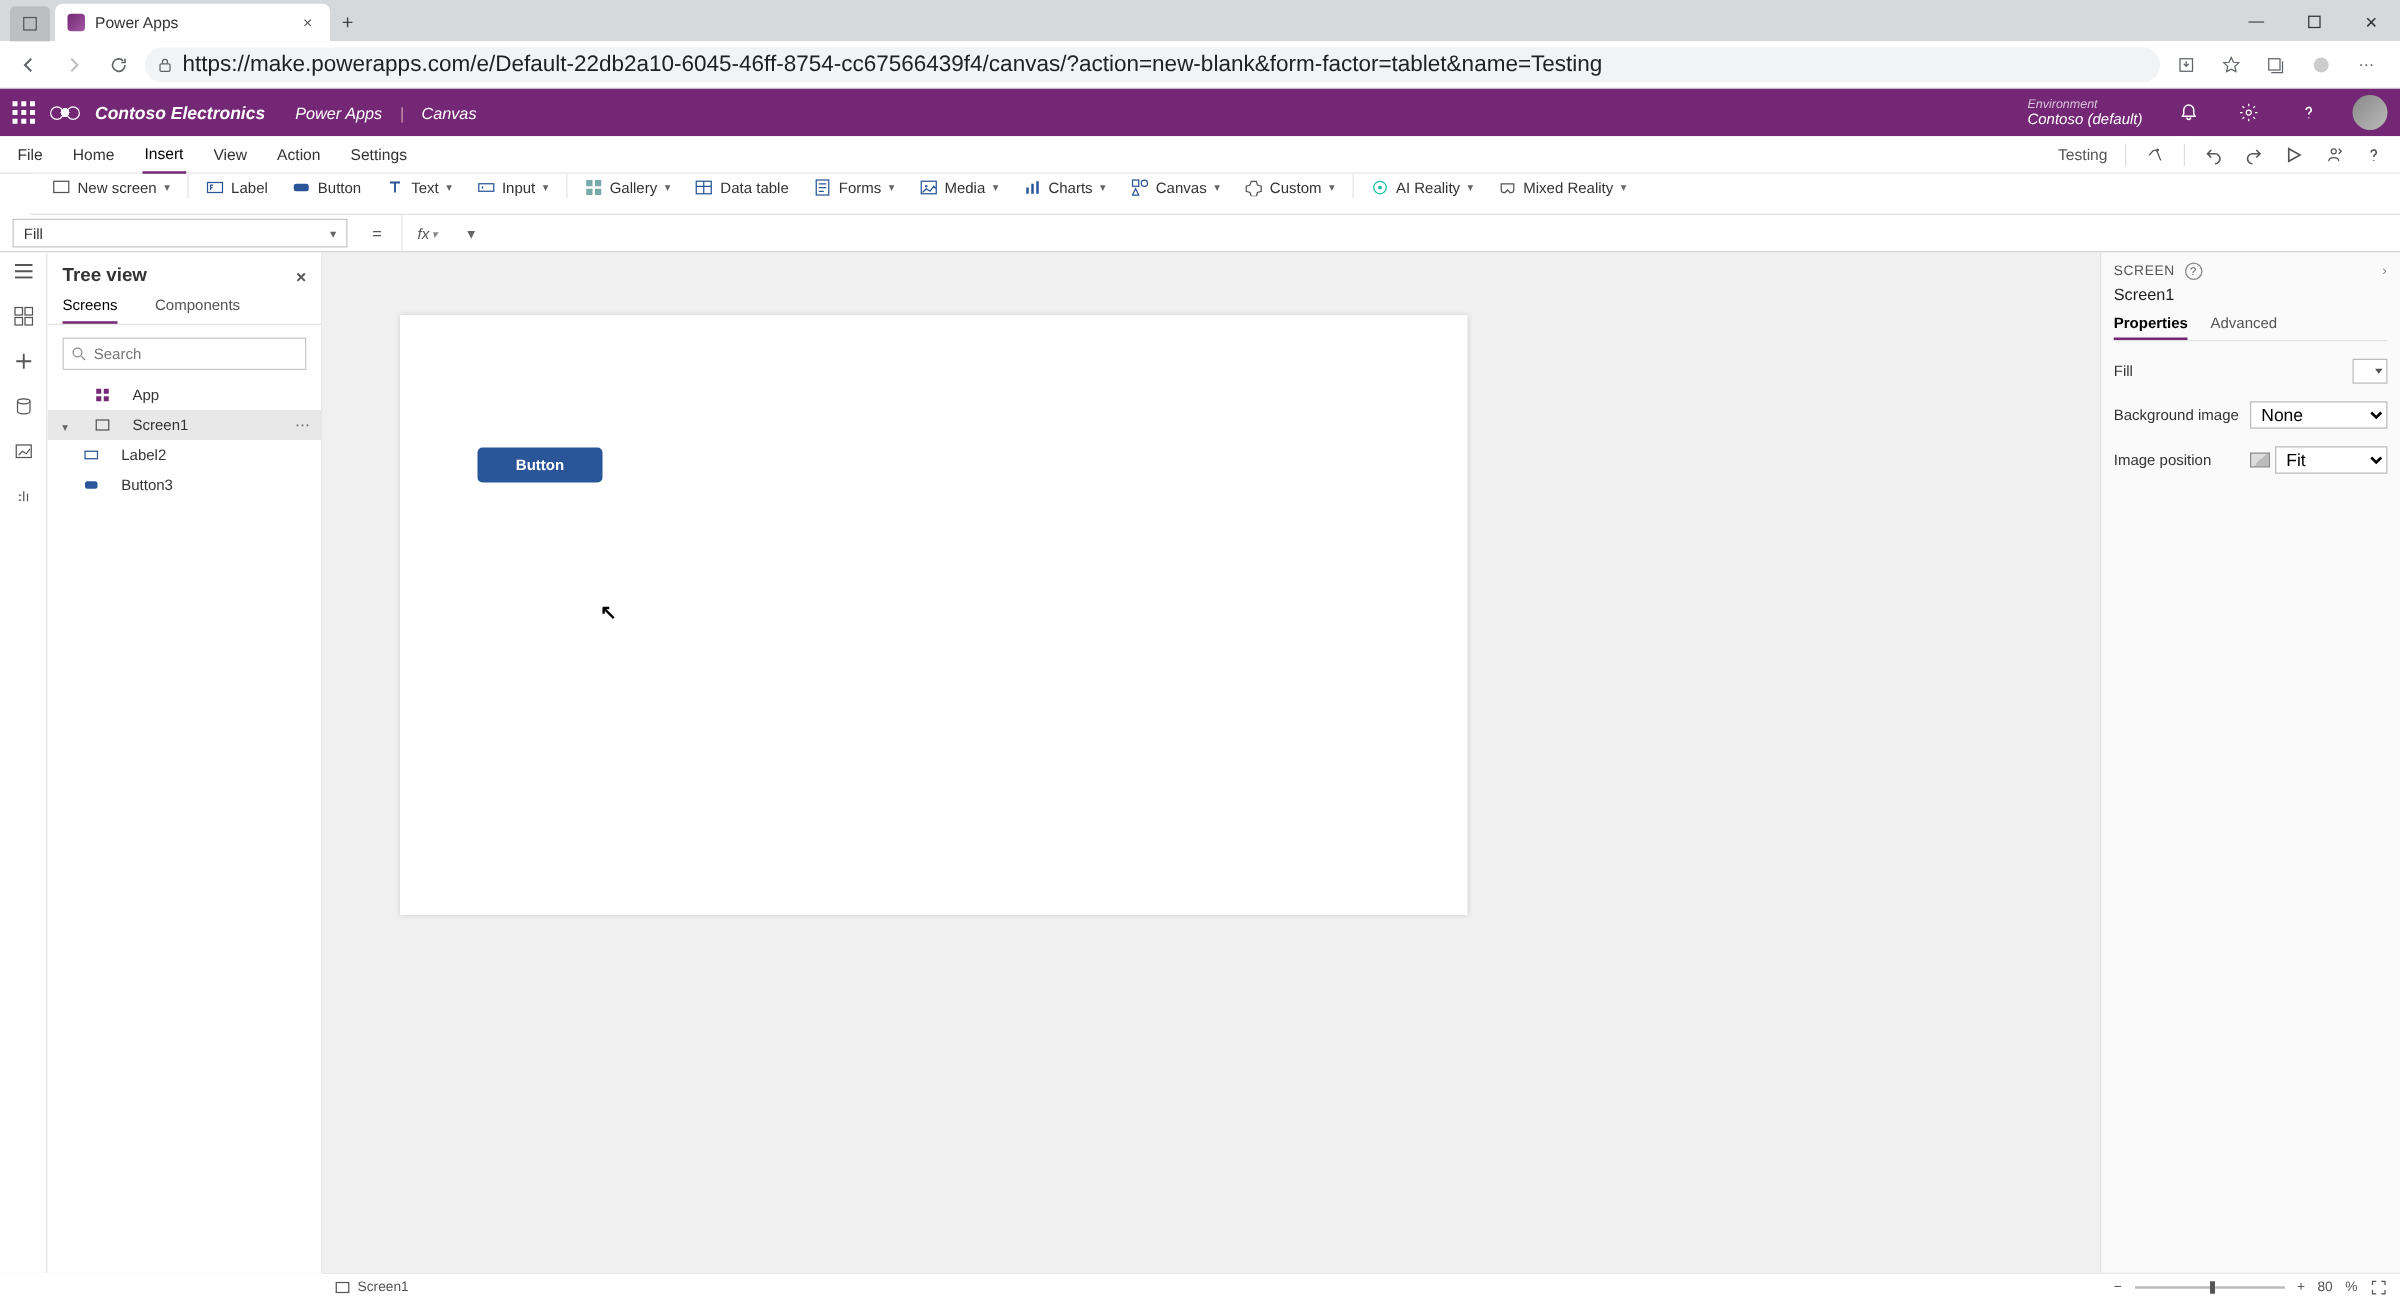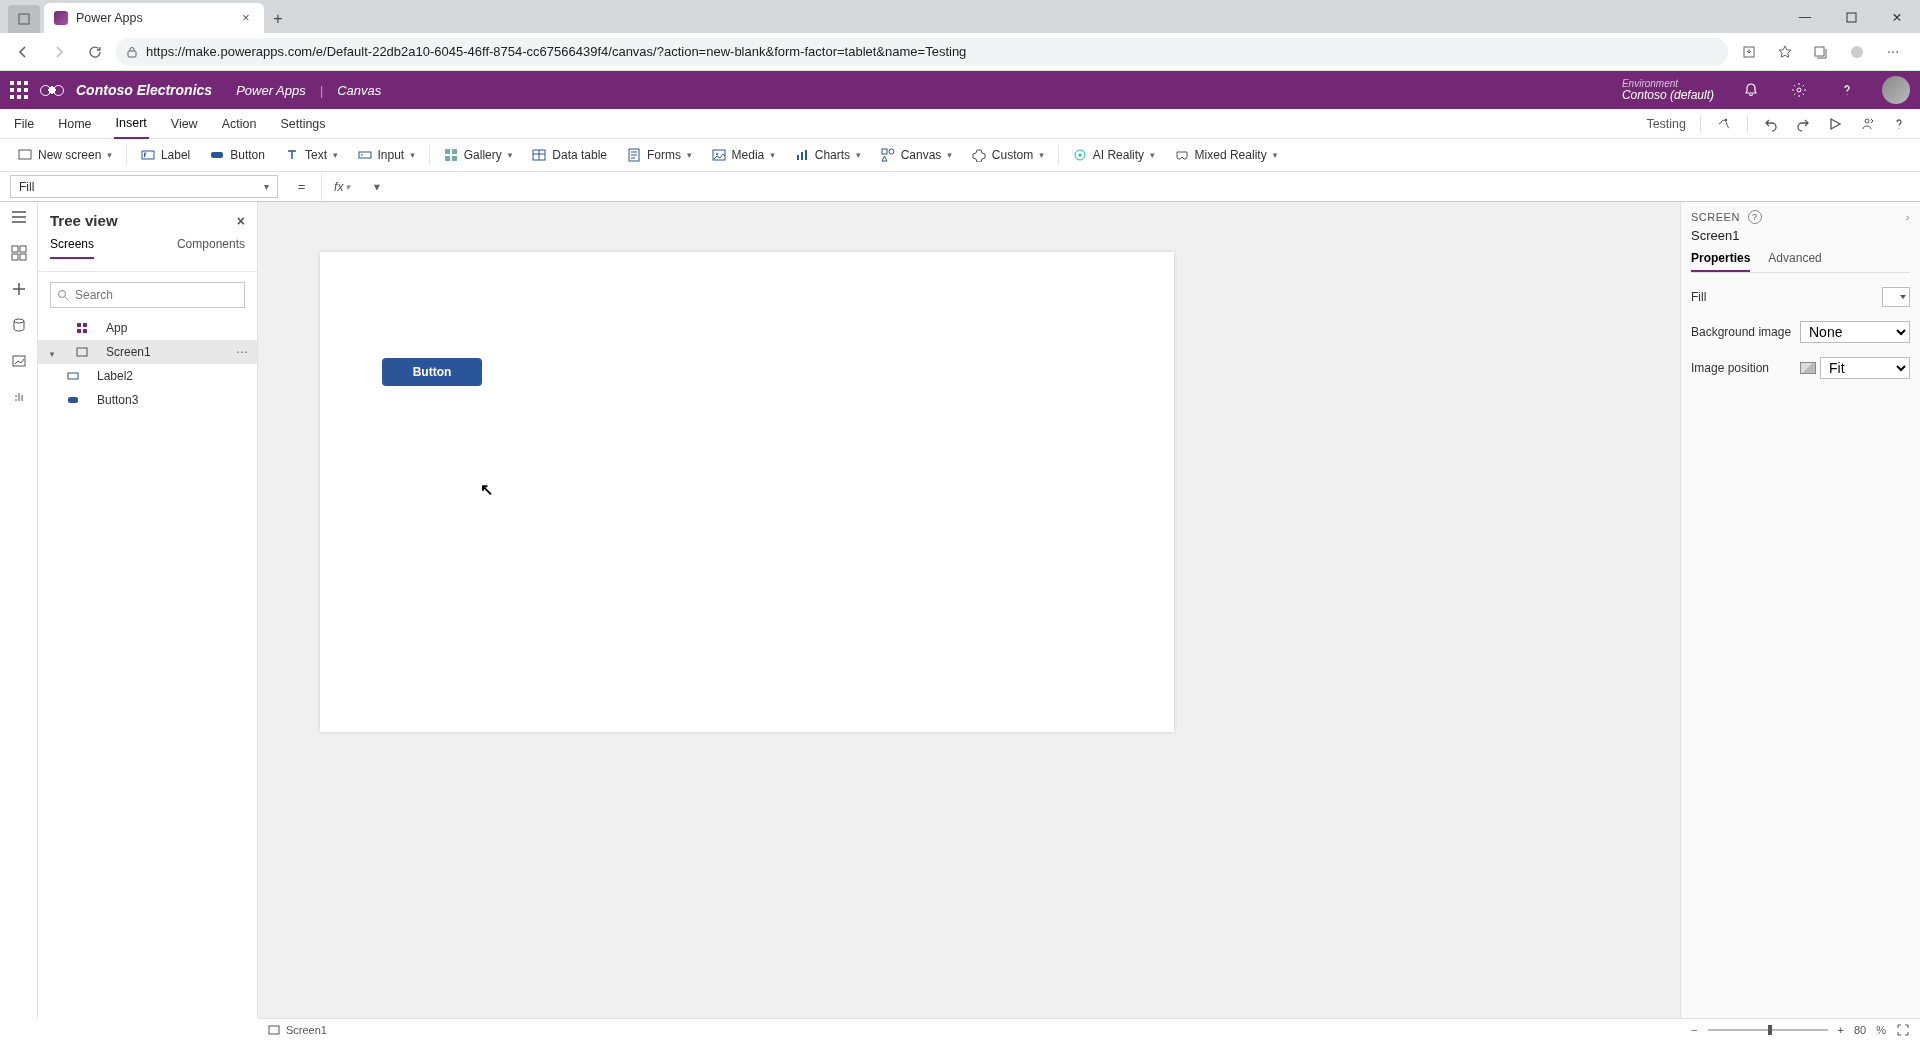--- a/index.html
+++ b/index.html
@@ -12,21 +12,21 @@
   .tab .favicon { width: 14px; height: 14px; background: linear-gradient(135deg,#742774,#a259a2); border-radius: 3px; }
   .tab .close { margin-left: auto; width:16px; text-align:center; color:#555;}
   .newtab { width: 28px; height: 28px; display:flex;align-items:center;justify-content:center; color:#444; font-size:16px; }
   .window-controls { margin-left:auto; display:flex; }
   .window-controls div { width:46px; height:32px; display:flex;align-items:center;justify-content:center; color:#333;}
 
   .addr-bar { height: 38px; background:#fff; border-bottom:1px solid #e1e1e1; display:flex; align-items:center; padding:0 8px; gap:6px;}
   .nav-btn { width:30px; height:30px; display:flex;align-items:center;justify-content:center; color:#5f6368; border-radius:15px;}
   .nav-btn.disabled{ color:#bdbdbd;}
   .url-box { flex:1; height:28px; background:#f1f3f4; border-radius:14px; display:flex; align-items:center; padding:0 10px; gap:8px; color:#5f6368;}
-  .url-box input { border:none; background:transparent; flex:1; font-size:13px; color:#202124; outline:none;}
+  .url-box input { border:none; background:transparent; flex:1; font-size:18px; color:#202124; outline:none;}
   .addr-right { display:flex; gap:6px; padding-right:4px;}
   .addr-right .nav-btn svg{width:16px;height:16px;}
 
   
   .pa-header { height: 38px; background:#742774; color:#fff; display:flex; align-items:center; padding:0 10px; gap:14px; font-size:13px;font-style:italic;}
   .waffle { width:18px; height:18px; display:grid; grid-template-columns:repeat(3,4px); grid-template-rows:repeat(3,4px); gap:3px;}
   .waffle span{ background:#fff;}
   .brand-logo { width:20px; height:20px; background:radial-gradient(circle,#fff 25%,transparent 26%),#742774; position:relative;}
   .brand-logo::before,.brand-logo::after{content:'';position:absolute;width:9px;height:9px;border:1.5px solid #fff;border-radius:50%;}
   .brand-logo::before{left:-2px;top:5px;}
@@ -41,21 +41,21 @@
 
   
   .ribbon { height:30px; background:#fff; border-bottom:1px solid #e1e1e1; display:flex; align-items:center; padding:0 12px; gap:20px; font-size:12.5px;justify-content:flex-end;}
   .ribbon .rtab{ padding:7px 2px; color:#333; cursor:pointer;}
   .ribbon .rtab.active{ border-bottom:2px solid #742774; color:#000;}
   .ribbon-right { margin-left:auto; display:flex; align-items:center; gap:14px; color:#555;}
   .ribbon-right .vr{ width:1px; height:18px; background:#ddd;}
   .ribbon-icon{width:18px;height:18px;display:flex;align-items:center;justify-content:center;}
 
   
-  .insert-bar { height:33px; background:#fff; border-bottom:1px solid #e1e1e1; display:flex; align-items:center; padding:0 10px; gap:4px; font-size:12px; color:#333;}
+  .insert-bar { height:33px; background:#fff; border-bottom:1px solid #e1e1e1; display:flex; align-items:flex-start; padding:0 10px; gap:4px; font-size:12px; color:#333;margin-left:24px;}
   .ins-btn { display:flex; align-items:center; gap:6px; padding:4px 8px; border-radius:2px;}
   .ins-btn .ico{ width:14px; height:14px; display:flex;align-items:center;justify-content:center;}
   .ins-btn .chev{ font-size:9px; color:#666;}
   .vr2{ width:1px; height:20px; background:#e5e5e5; margin:0 2px;}
 
   
   .formula-bar { height:30px; background:#fff; border-bottom:1px solid #c8c8c8; display:flex; align-items:stretch;}
   .prop-select { width:268px; border:1px solid #c8c8c8; margin:3px 4px 3px 10px; display:flex; align-items:center; padding:0 8px; font-size:12px; color:#333; background:#fff;}
   .prop-select .chev{ margin-left:auto; font-size:10px; color:#666;}
   .eq-box { width:40px; display:flex;align-items:center;justify-content:center; font-size:13px; color:#555; border-right:1px solid #e5e5e5;}
@@ -65,21 +65,21 @@
   .formula-expand{ width:30px; display:flex;align-items:center;justify-content:center; color:#666;}
 
   
   .main { display:flex; height: calc(1040px - 33px - 38px - 38px - 30px - 33px - 30px - 22px); background:#f0f0f0;}
   .left-rail { width:38px; background:#fff; border-right:1px solid #e1e1e1; display:flex; flex-direction:column; align-items:center; padding-top:6px; gap:18px; color:#555;}
   .rail-ico{ width:18px; height:18px; display:flex;align-items:center;justify-content:center;}
 
   .tree-panel { width:220px; background:#fff; border-right:1px solid #e1e1e1; display:flex; flex-direction:column;}
   .tree-hdr { display:flex; align-items:center; padding:10px 12px 4px; font-size:15px; font-weight:600;}
   .tree-hdr .close{ margin-left:auto; font-size:14px; color:#555;}
-  .tree-tabs { display:flex; gap:30px; padding:4px 12px 12px; font-size:12px; border-bottom:1px solid #e5e5e5;justify-content:space-between;}
+  .tree-tabs { display:flex; gap:30px; padding:4px 12px 0; font-size:12px; border-bottom:1px solid #e5e5e5;}
   .tree-tabs div{ padding-bottom:6px; color:#555;}
   .tree-tabs div.active{ color:#000; border-bottom:2px solid #742774;}
   .tree-search { margin:10px 12px 4px; border:1px solid #c8c8c8; height:26px; display:flex; align-items:center; padding:0 6px; gap:6px; color:#888;}
   .tree-search input{ border:none; outline:none; flex:1; font-size:12px;}
   .tree-list { padding:4px 0; font-size:12px;}
   .tree-item { display:flex; align-items:flex-end; gap:17px; padding:5px 8px;}
   .tree-item.selected{ background:#e8e8e8;}
   .tree-item .exp{ width:12px; font-size:9px; color:#666; text-align:center;}
   .tree-item .ico{ width:14px; height:14px; display:flex;align-items:center;justify-content:center;}
   .tree-item .more{ margin-left:auto; letter-spacing:1px; color:#666; font-size:12px;}

